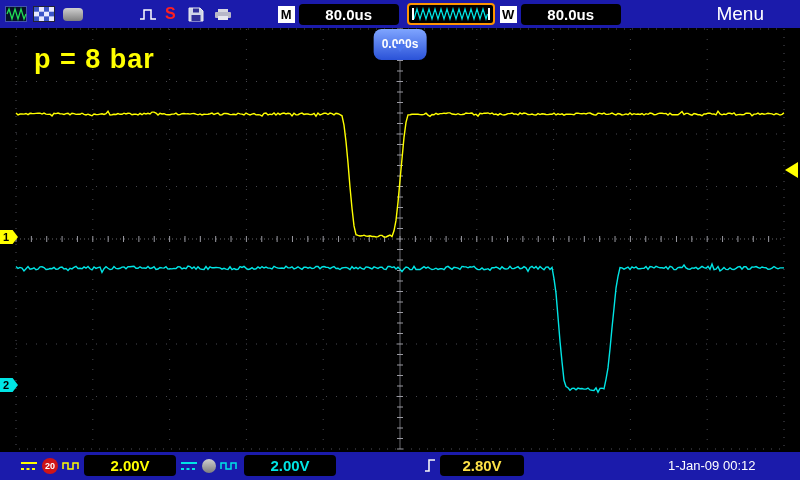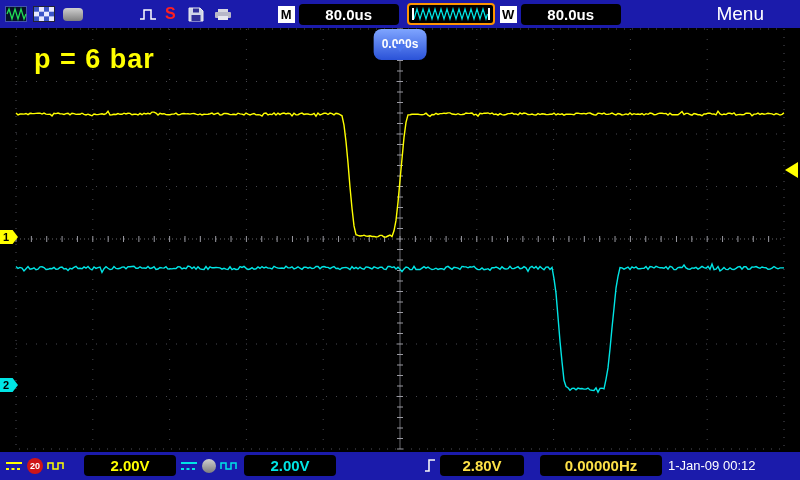--- a/index.html
+++ b/index.html
@@ -206,30 +206,30 @@
         <line x1="707.2000000000005" y1="208" x2="707.2000000000005" y2="214" stroke="#9a9aa2"></line>
         <line x1="722.5600000000005" y1="208" x2="722.5600000000005" y2="214" stroke="#9a9aa2"></line>
         <line x1="737.9200000000005" y1="208" x2="737.9200000000005" y2="214" stroke="#9a9aa2"></line>
         <line x1="753.2800000000005" y1="208" x2="753.2800000000005" y2="214" stroke="#9a9aa2"></line>
         <line x1="768.6400000000006" y1="208" x2="768.6400000000006" y2="214" stroke="#9a9aa2"></line>
       </svg>
     <svg id="traces" width="800" height="424">
         <polyline points="16,84.9 18,87.0 20,86.0 22,85.9 24,86.1 26,85.5 28,86.6 30,85.3 32,85.5 34,85.6 36,85.4 38,85.3 40,85.2 42,86.1 44,85.1 46,86.1 48,86.4 50,86.3 52,87.9 54,85.3 56,85.6 58,85.1 60,85.7 62,85.9 64,86.4 66,85.6 68,85.2 70,86.9 72,85.3 74,85.6 76,86.4 78,86.1 80,86.3 82,85.2 84,86.3 86,87.0 88,86.2 90,87.0 92,87.8 94,86.0 96,86.5 98,86.6 100,86.1 102,85.8 104,86.5 106,85.6 108,83.2 110,87.0 112,86.7 114,86.3 116,86.5 118,85.5 120,86.3 122,86.3 124,85.2 126,86.0 128,85.3 130,85.4 132,86.8 134,86.3 136,86.2 138,87.0 140,85.4 142,86.7 144,85.3 146,86.0 148,85.3 150,85.9 152,84.1 154,84.1 156,85.1 158,87.1 160,85.3 162,86.0 164,85.7 166,86.6 168,86.7 170,86.7 172,86.1 174,86.1 176,85.1 178,86.7 180,86.6 182,85.7 184,85.5 186,85.9 188,85.8 190,86.1 192,85.6 194,85.5 196,86.2 198,86.8 200,85.9 202,86.9 204,86.3 206,86.4 208,86.2 210,85.7 212,85.1 214,86.5 216,85.6 218,85.0 220,86.9 222,86.7 224,85.4 226,85.5 228,85.8 230,86.6 232,86.5 234,86.2 236,86.7 238,85.2 240,85.9 242,86.1 244,87.0 246,85.1 248,86.1 250,86.9 252,86.1 254,85.5 256,86.9 258,86.7 260,86.9 262,88.0 264,85.3 266,85.1 268,86.9 270,86.2 272,86.6 274,85.0 276,87.1 278,85.1 280,86.6 282,85.5 284,85.1 286,85.9 288,85.3 290,85.6 292,87.9 294,85.3 296,86.9 298,86.7 300,85.6 302,85.1 304,86.4 306,86.0 308,86.0 310,86.6 312,86.5 314,85.4 316,88.2 318,85.0 320,86.9 322,86.2 324,85.3 326,85.1 328,86.5 330,85.1 332,85.7 334,86.9 336,85.2 338,85.7 340,86.7 342,87.8 344,97.1 346,113.6 348,134.7 350,159.3 352,180.3 354,197.9 356,206.7 358,207.4 360,208.0 362,207.8 364,207.2 366,208.1 368,208.3 370,207.8 372,208.5 374,208.4 376,209.0 378,208.6 380,207.4 382,207.4 384,209.1 386,209.0 388,208.0 390,207.0 392,208.6 394,202.8 396,192.4 398,174.3 400,152.2 402,130.7 404,109.4 406,94.3 408,86.9 410,86.7 412,86.2 414,86.1 416,86.3 418,86.2 420,86.6 422,86.8 424,86.4 426,85.2 428,87.1 430,88.3 432,86.5 434,86.7 436,85.3 438,86.4 440,85.6 442,85.6 444,85.1 446,85.5 448,84.9 450,84.9 452,86.0 454,86.2 456,86.6 458,85.7 460,86.6 462,86.5 464,86.3 466,85.0 468,85.4 470,85.3 472,85.1 474,87.0 476,86.2 478,88.1 480,85.3 482,85.8 484,85.2 486,85.3 488,84.9 490,85.8 492,85.0 494,86.6 496,86.1 498,87.1 500,85.6 502,86.7 504,87.0 506,86.5 508,85.6 510,85.6 512,85.0 514,86.2 516,85.9 518,86.9 520,84.9 522,86.0 524,85.0 526,85.3 528,86.5 530,86.6 532,86.0 534,86.9 536,87.0 538,85.6 540,86.6 542,85.8 544,86.0 546,86.5 548,86.6 550,86.3 552,86.3 554,85.1 556,86.9 558,85.8 560,86.6 562,85.8 564,87.1 566,86.3 568,86.2 570,86.1 572,86.4 574,86.7 576,85.3 578,85.1 580,85.6 582,85.7 584,85.4 586,85.9 588,85.1 590,85.0 592,86.0 594,86.7 596,87.0 598,85.3 600,85.4 602,85.9 604,85.1 606,86.4 608,86.3 610,85.9 612,85.1 614,86.2 616,86.9 618,85.5 620,86.0 622,87.0 624,86.6 626,85.9 628,86.7 630,85.0 632,86.7 634,85.7 636,86.4 638,86.0 640,86.4 642,85.5 644,87.0 646,85.7 648,86.3 650,85.1 652,85.5 654,86.7 656,86.6 658,85.6 660,85.1 662,85.3 664,85.6 666,85.5 668,87.0 670,85.1 672,86.7 674,86.8 676,86.6 678,86.7 680,85.2 682,83.5 684,86.6 686,85.4 688,85.4 690,86.5 692,87.1 694,85.5 696,86.0 698,86.7 700,86.8 702,87.7 704,85.9 706,86.0 708,85.2 710,85.2 712,86.1 714,85.9 716,86.9 718,83.2 720,85.9 722,86.8 724,86.0 726,86.6 728,85.1 730,85.3 732,86.0 734,84.9 736,87.1 738,86.6 740,86.4 742,86.8 744,86.6 746,85.1 748,85.2 750,85.4 752,87.8 754,86.1 756,86.1 758,85.1 760,86.5 762,85.5 764,86.2 766,85.9 768,85.3 770,85.6 772,85.9 774,86.8 776,85.6 778,86.2 780,87.1 782,86.3 784,84.9" fill="none" stroke="#ffff00" stroke-width="1.4"></polyline>
         <polyline points="16,238.6 18,240.4 20,239.4 22,240.0 24,242.9 26,240.7 28,238.6 30,241.2 32,240.8 34,239.8 36,241.7 38,241.2 40,238.9 42,238.8 44,239.6 46,241.5 48,241.3 50,240.5 52,240.7 54,239.4 56,241.3 58,241.1 60,239.4 62,239.0 64,241.0 66,240.6 68,242.4 70,240.3 72,240.9 74,239.3 76,238.3 78,240.5 80,240.3 82,240.7 84,238.9 86,240.2 88,238.5 90,240.8 92,241.8 94,238.9 96,240.4 98,239.7 100,239.1 102,244.4 104,240.7 106,238.7 108,240.3 110,241.6 112,241.2 114,238.5 116,240.4 118,240.7 120,240.3 122,239.1 124,239.0 126,240.7 128,238.8 130,238.8 132,238.5 134,238.3 136,240.2 138,240.3 140,238.8 142,240.1 144,240.0 146,240.3 148,238.4 150,240.4 152,240.0 154,238.7 156,241.4 158,241.0 160,239.5 162,239.9 164,240.1 166,238.7 168,241.1 170,240.8 172,240.9 174,240.4 176,240.6 178,238.7 180,238.9 182,241.0 184,240.1 186,240.6 188,238.1 190,238.6 192,240.6 194,238.9 196,241.2 198,238.7 200,240.8 202,241.4 204,241.5 206,238.5 208,241.3 210,238.8 212,239.8 214,239.7 216,239.5 218,239.6 220,239.9 222,241.2 224,240.3 226,241.1 228,241.5 230,238.8 232,241.6 234,240.5 236,241.5 238,241.3 240,238.5 242,239.4 244,238.4 246,240.1 248,241.5 250,241.0 252,239.7 254,241.3 256,240.8 258,238.9 260,240.4 262,238.6 264,240.0 266,239.1 268,240.1 270,240.1 272,240.9 274,238.4 276,239.3 278,240.1 280,240.2 282,240.0 284,240.5 286,238.3 288,239.7 290,239.9 292,238.8 294,240.9 296,240.1 298,238.8 300,240.2 302,241.3 304,239.2 306,239.1 308,240.2 310,239.4 312,240.6 314,240.2 316,238.4 318,238.5 320,240.8 322,239.0 324,238.5 326,239.2 328,239.4 330,240.6 332,239.3 334,238.6 336,240.5 338,240.3 340,241.5 342,240.0 344,239.6 346,239.4 348,240.2 350,241.6 352,238.7 354,240.7 356,239.4 358,240.9 360,239.1 362,240.7 364,241.2 366,238.9 368,239.2 370,240.0 372,240.9 374,238.9 376,239.6 378,240.4 380,239.2 382,239.3 384,241.2 386,241.4 388,238.4 390,238.5 392,239.6 394,238.8 396,241.0 398,239.2 400,241.1 402,243.6 404,240.9 406,239.1 408,239.6 410,241.6 412,241.6 414,238.4 416,241.5 418,241.5 420,241.5 422,240.1 424,238.7 426,240.1 428,239.1 430,240.5 432,241.6 434,241.1 436,240.2 438,241.4 440,240.8 442,240.6 444,241.6 446,239.2 448,238.4 450,239.9 452,241.3 454,239.2 456,239.6 458,240.1 460,241.4 462,238.4 464,238.7 466,238.9 468,239.8 470,238.8 472,239.1 474,238.3 476,240.4 478,241.6 480,241.5 482,239.9 484,241.7 486,241.3 488,240.7 490,242.2 492,239.8 494,239.8 496,239.1 498,239.9 500,241.3 502,238.7 504,240.5 506,241.1 508,240.7 510,238.3 512,240.6 514,240.5 516,239.6 518,238.7 520,240.7 522,240.3 524,238.6 526,239.8 528,243.3 530,239.5 532,238.4 534,240.2 536,238.6 538,241.1 540,238.5 542,240.3 544,241.7 546,239.1 548,238.9 550,241.5 552,239.5 554,250.6 556,265.2 558,289.0 560,313.2 562,333.8 564,352.3 566,358.5 568,359.7 570,362.2 572,360.4 574,360.3 576,361.8 578,360.1 580,360.7 582,360.5 584,361.1 586,361.1 588,360.1 590,361.9 592,362.2 594,362.4 596,359.9 598,364.2 600,360.4 602,360.1 604,360.8 606,351.3 608,339.9 610,321.0 612,299.8 614,280.2 616,260.1 618,248.4 620,239.5 622,239.9 624,241.2 626,240.1 628,239.1 630,241.4 632,238.8 634,240.0 636,238.9 638,240.8 640,240.8 642,240.4 644,240.3 646,238.5 648,241.3 650,238.5 652,238.9 654,240.0 656,238.4 658,239.2 660,239.8 662,239.8 664,240.3 666,238.8 668,241.1 670,238.4 672,239.1 674,241.6 676,241.6 678,239.6 680,239.2 682,239.6 684,237.0 686,240.0 688,241.0 690,241.3 692,239.9 694,240.2 696,239.4 698,241.1 700,239.8 702,238.4 704,239.7 706,240.2 708,238.4 710,241.3 712,236.0 714,241.6 716,241.2 718,238.5 720,242.9 722,241.5 724,239.4 726,241.4 728,241.6 730,239.8 732,241.4 734,241.5 736,240.4 738,238.9 740,238.5 742,241.2 744,238.8 746,238.7 748,241.2 750,241.0 752,238.9 754,239.1 756,238.6 758,239.5 760,240.3 762,239.0 764,239.6 766,239.8 768,241.2 770,241.1 772,240.1 774,238.5 776,239.9 778,240.8 780,239.9 782,239.9 784,239.9" fill="none" stroke="#00e5e5" stroke-width="1.4"></polyline>
       </svg>
-    <div class="anno">p = 6 bar</div>
+    <div class="anno">p = 8 bar</div>
     <div class="ttag">0.000s</div>
     <div class="tarrow"></div>
     <div class="chm c1">1</div>
     <div class="chm c2">2</div>
     <div class="trig"></div>
   </div>
 
   <div class="botbar">
-    <span class="bicons" style="left:5px">
+    <span class="bicons" style="left:20px">
       <span class="icon">
         <svg width="18" height="12">
             <line x1="1" y1="3" x2="17" y2="3" stroke="#ffff00" stroke-width="2"></line>
             <line x1="1" y1="9" x2="17" y2="9" stroke="#ffff00" stroke-width="2" stroke-dasharray="3 2.5"></line>
           </svg>
       </span>
       <span class="bw">20</span>
       <span class="icon">
         <svg width="18" height="12">
             <polyline points="1,9 1,3 6,3 6,9 11,9 11,3 16,3 16,9" fill="none" stroke="#ffff00" stroke-width="1.5"></polyline>
@@ -254,16 +254,15 @@
     </span>
     <span class="pill v c2t" style="left:244px">2.00V</span>
 
     <span class="tsrc">CH1</span>
     <span class="slope">
       <svg width="12" height="17">
           <polyline points="1,14 5,14 5,3 11,3" fill="none" stroke="#f8f8f8" stroke-width="1.6"></polyline>
         </svg>
     </span>
     <span class="pill v wt" style="left:440px;width:84px">2.80V</span>
-    <span class="pill v wt" style="left:540px;width:122px">0.00000Hz</span>
     <span class="dt">1-Jan-09 00:12</span>
   </div>
 </div>
 
 </body></html>

